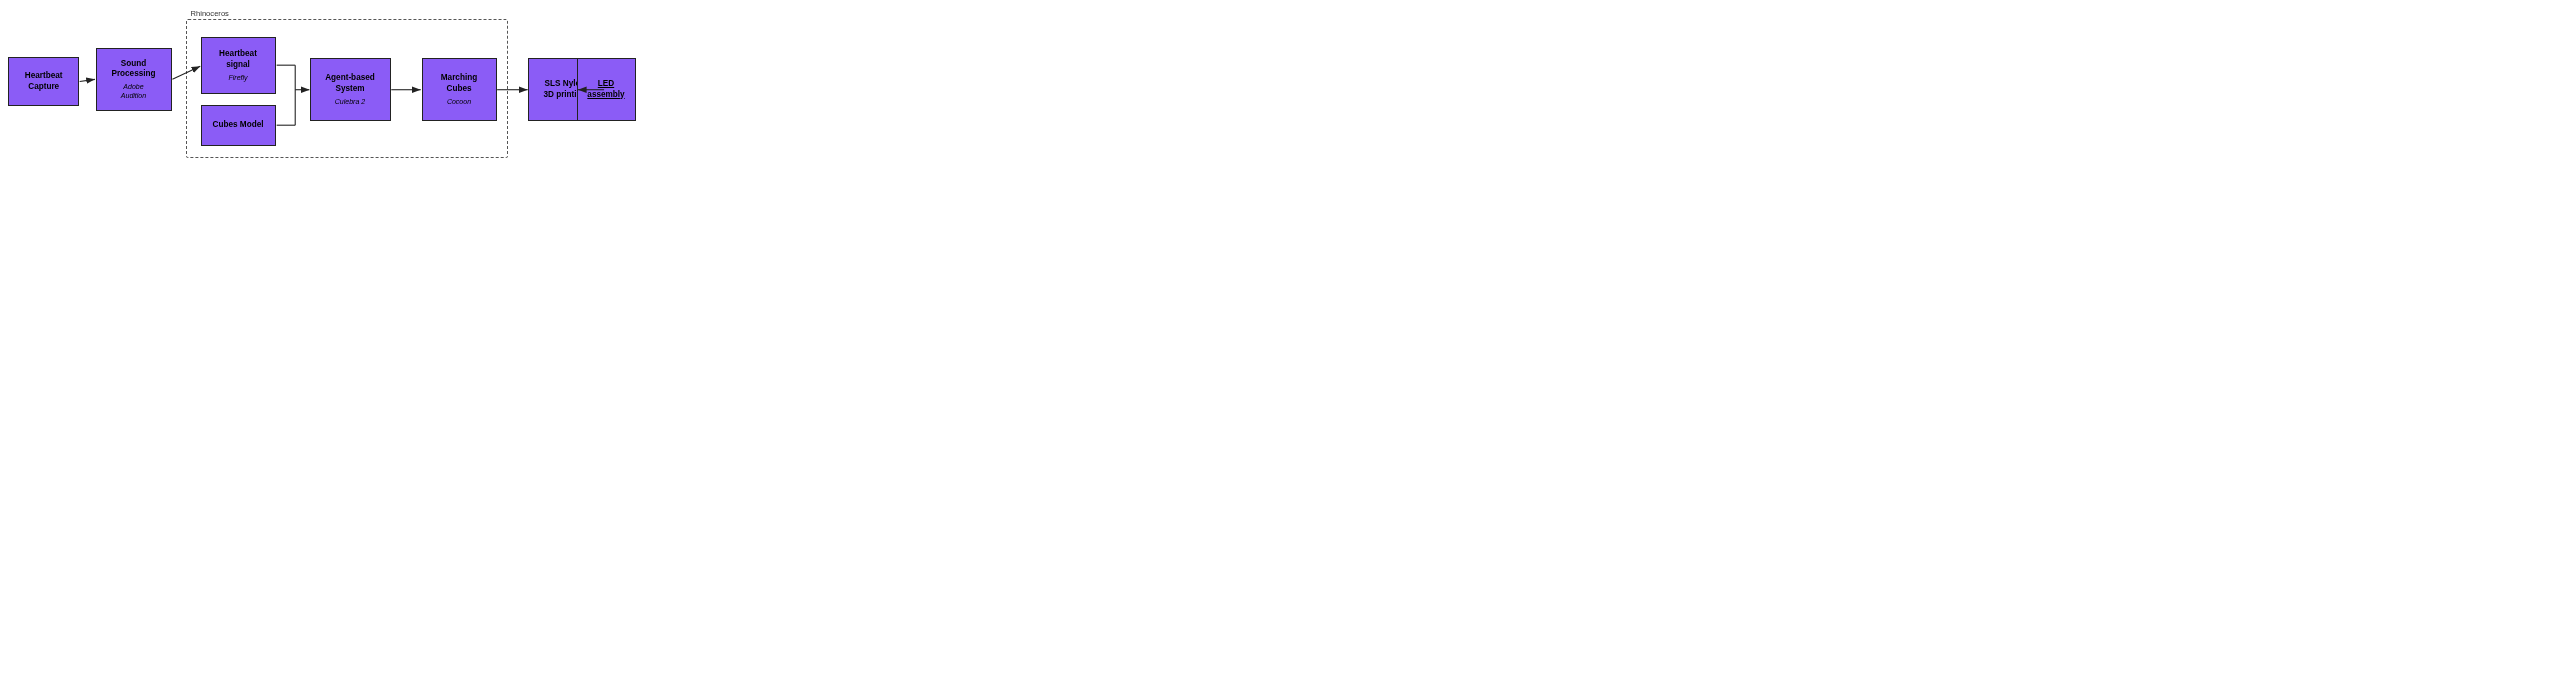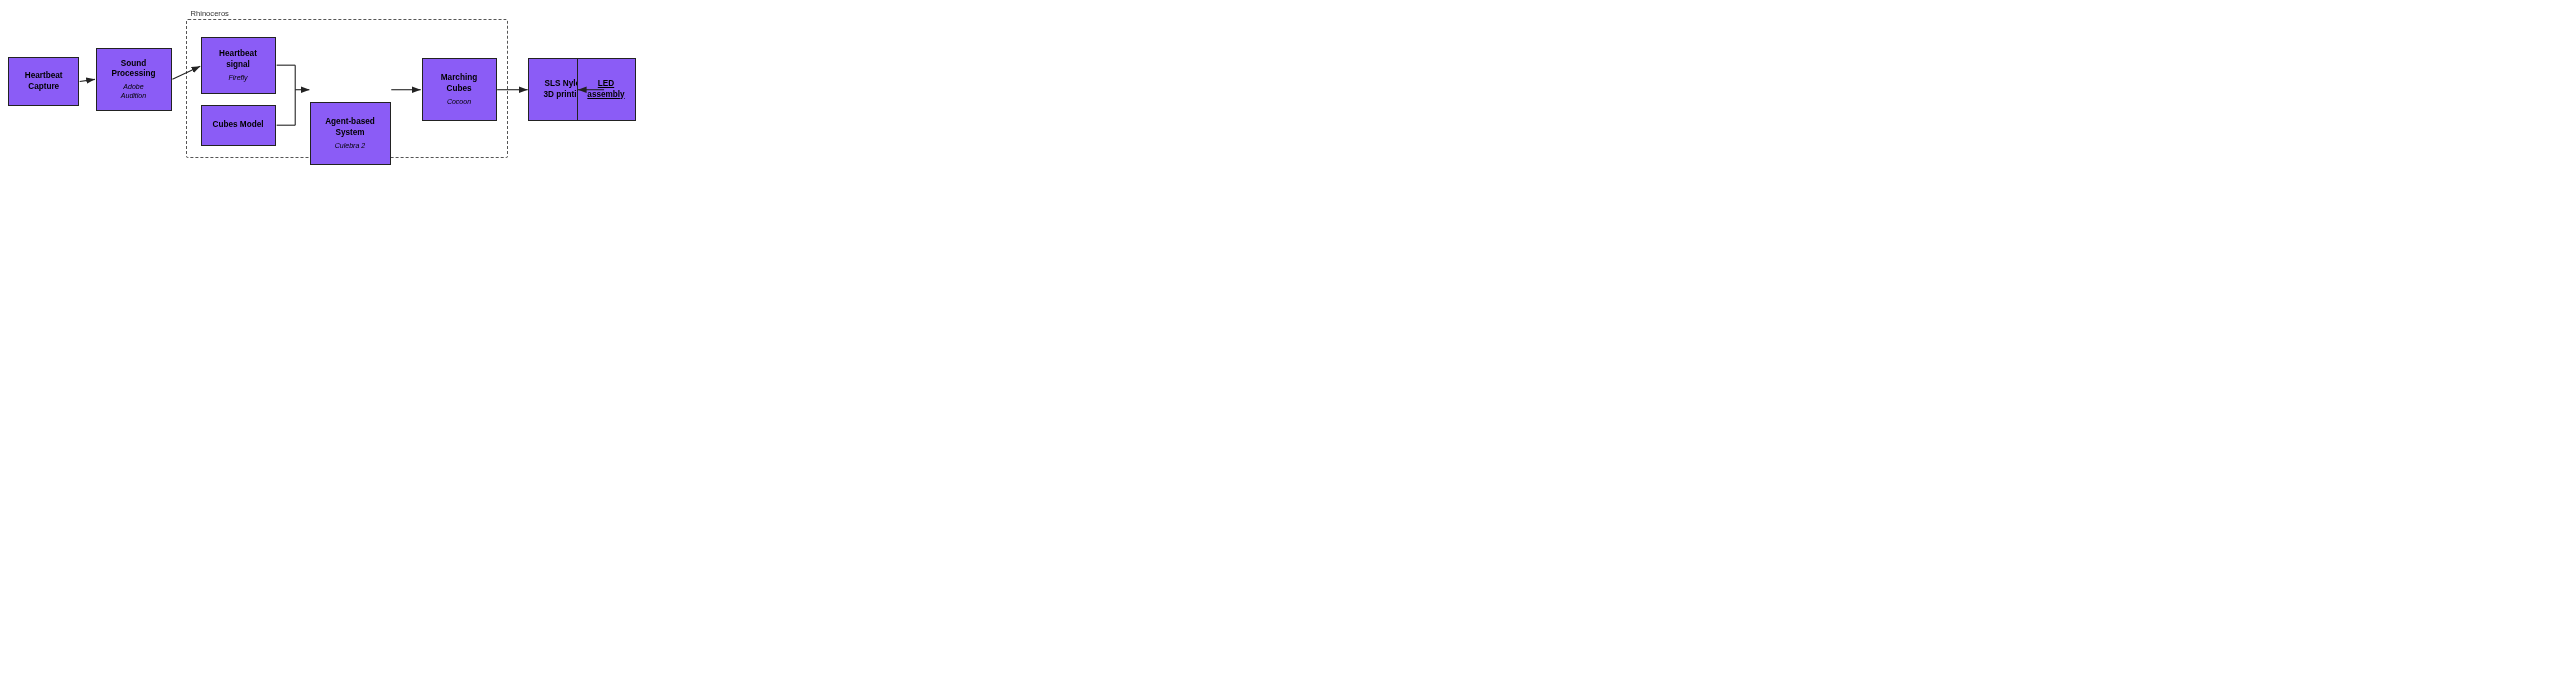--- a/index.html
+++ b/index.html
@@ -79,21 +79,21 @@
 
   <div class="box" style="left:195px; top:32px; width:75px; height:57px;">
     <span class="title">Heartbeat<br>signal</span>
     <span class="subtitle">Firefly</span>
   </div>
 
   <div class="box" style="left:195px; top:100px; width:75px; height:41px;">
     <span class="title">Cubes Model</span>
   </div>
 
-  <div class="box" style="left:304px; top:53px; width:81px; height:63px;margin-top:44px;">
+  <div class="box" style="left:304px; top:53px; width:81px; height:63px;">
     <span class="title">Agent-based<br>System</span>
     <span class="subtitle">Culebra 2</span>
   </div>
 
   <div class="box" style="left:416px; top:53px; width:75px; height:63px;">
     <span class="title">Marching<br>Cubes</span>
     <span class="subtitle">Cocoon</span>
   </div>
 
   <div class="box" style="left:522px; top:53px; width:75px; height:63px;">

